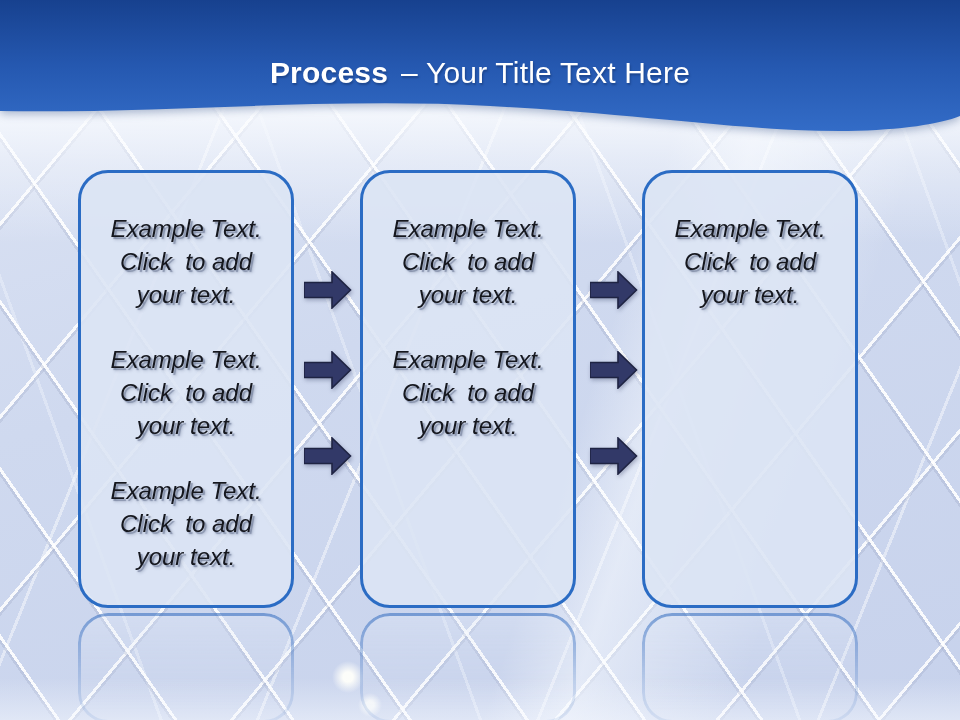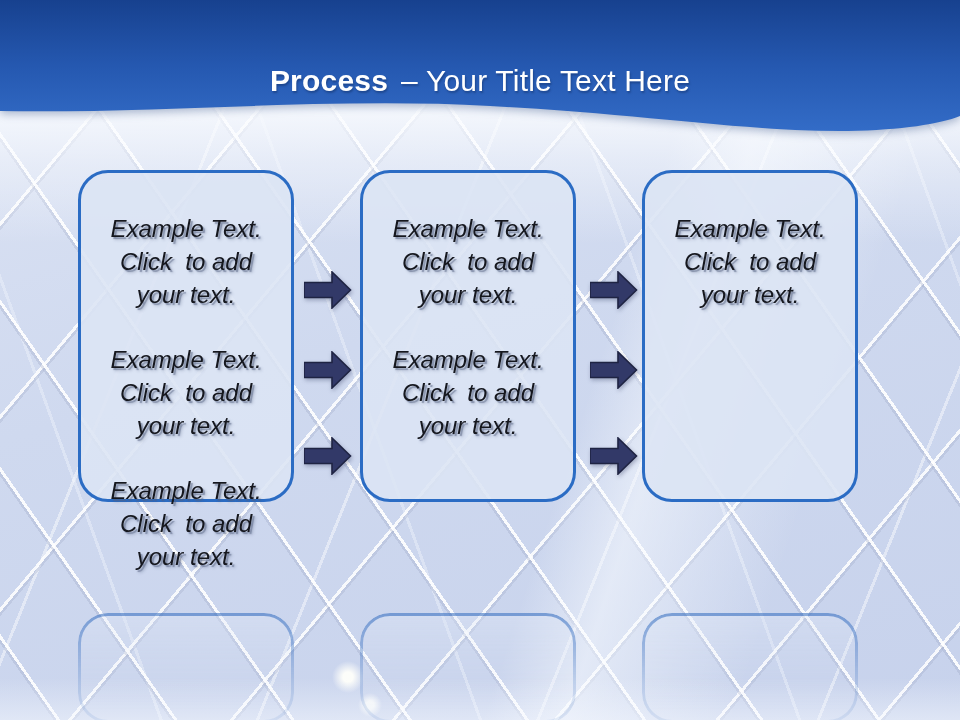--- a/index.html
+++ b/index.html
@@ -25,30 +25,30 @@
     position:absolute;left:0;right:0;top:94px;height:150px;z-index:1;
     background:linear-gradient(to bottom, rgba(250,252,255,0.95) 0%, rgba(250,252,255,0.45) 45%, rgba(250,252,255,0) 100%);
   }
   .bottom-glow{
     position:absolute;left:0;right:0;bottom:0;height:42px;z-index:1;
     background:linear-gradient(to top, rgba(246,249,255,0.5), rgba(246,249,255,0));
   }
   
   .header-band{position:absolute;top:0;left:0;z-index:3;filter:drop-shadow(0 3px 4px rgba(30,60,120,0.35));}
   .slide-title{
-    position:absolute;top:62px;left:0;width:100%;z-index:4;
+    position:absolute;top:54px;left:0;width:100%;z-index:4;
     text-align:center;color:#ffffff;font-size:30px;line-height:38px;
     text-shadow:1px 2px 2px rgba(10,30,70,0.35);
     letter-spacing:0.2px;
   }
   .title-emphasis{font-weight:bold;}
   .title-rest{font-weight:normal;margin-left:13px;}
   
   .pbox{
-    position:absolute;top:170px;width:216px;height:332px;z-index:5;
+    position:absolute;top:170px;width:216px;height:438px;z-index:5;
     box-sizing:border-box;border:3px solid #2b6cc4;border-radius:30px;
     background:rgba(219,228,244,0.9);
     padding-top:39px;
   }
   .pbox.b1{left:78px;} .pbox.b2{left:360px;} .pbox.b3{left:642px;}
   .para{
     margin:0 0 32px 0;text-align:center;
     font-style:italic;font-size:24px;line-height:33px;color:#15171e;
     text-shadow:2px 2px 1px rgba(84,96,128,0.55), 3px 3px 3px rgba(84,96,128,0.3);
   }

